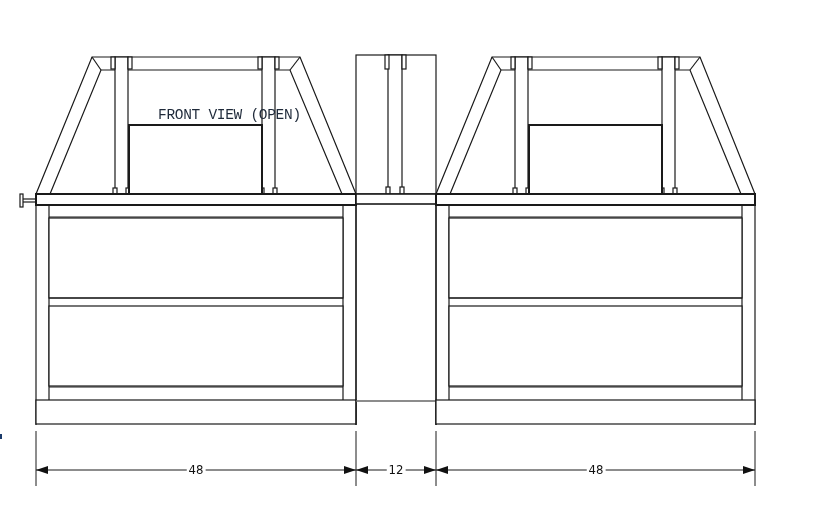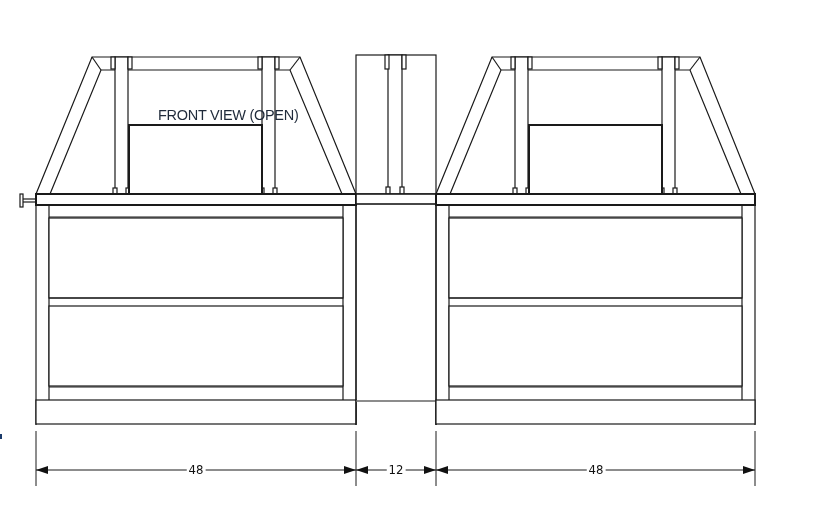--- a/index.html
+++ b/index.html
@@ -1,18 +1,18 @@
 <!DOCTYPE html>
 <html><head>
 <meta charset="utf-8">
 <style>
   html, body { margin: 0; padding: 0; background: #ffffff; }
   body { width: 815px; height: 531px; position: relative; overflow: hidden; font-family: "DejaVu Sans", sans-serif; }
   #drawing { position: absolute; left: 0; top: 0; width: 815px; height: 531px; }
-  .title-label { position: absolute; left: 158px; top: 107px; font-family: Liberation Sans, sans-serif; font-size: 14.5px; color: #1f2a3a; letter-spacing: -0.3px; white-space: nowrap; }
+  .title-label { position: absolute; left: 158px; top: 107px; font-family: Liberation Mono, monospace; font-size: 14.5px; color: #1f2a3a; letter-spacing: -0.3px; white-space: nowrap; }
   .dim-label { position: absolute; font-family: "DejaVu Sans", sans-serif; font-size: 13px; color: #111; background: #fff; padding: 0 2px; line-height: 14px; transform: translateX(-50%); transform: translate(-50%, 0) scaleX(0.9); }
 </style>
 </head>
 <body>
 
 <svg id="drawing" viewBox="0 0 815 531" xmlns="http://www.w3.org/2000/svg">
   <g fill="none" stroke="#1a1a1a" stroke-width="1.2">
 
     <g>
 

